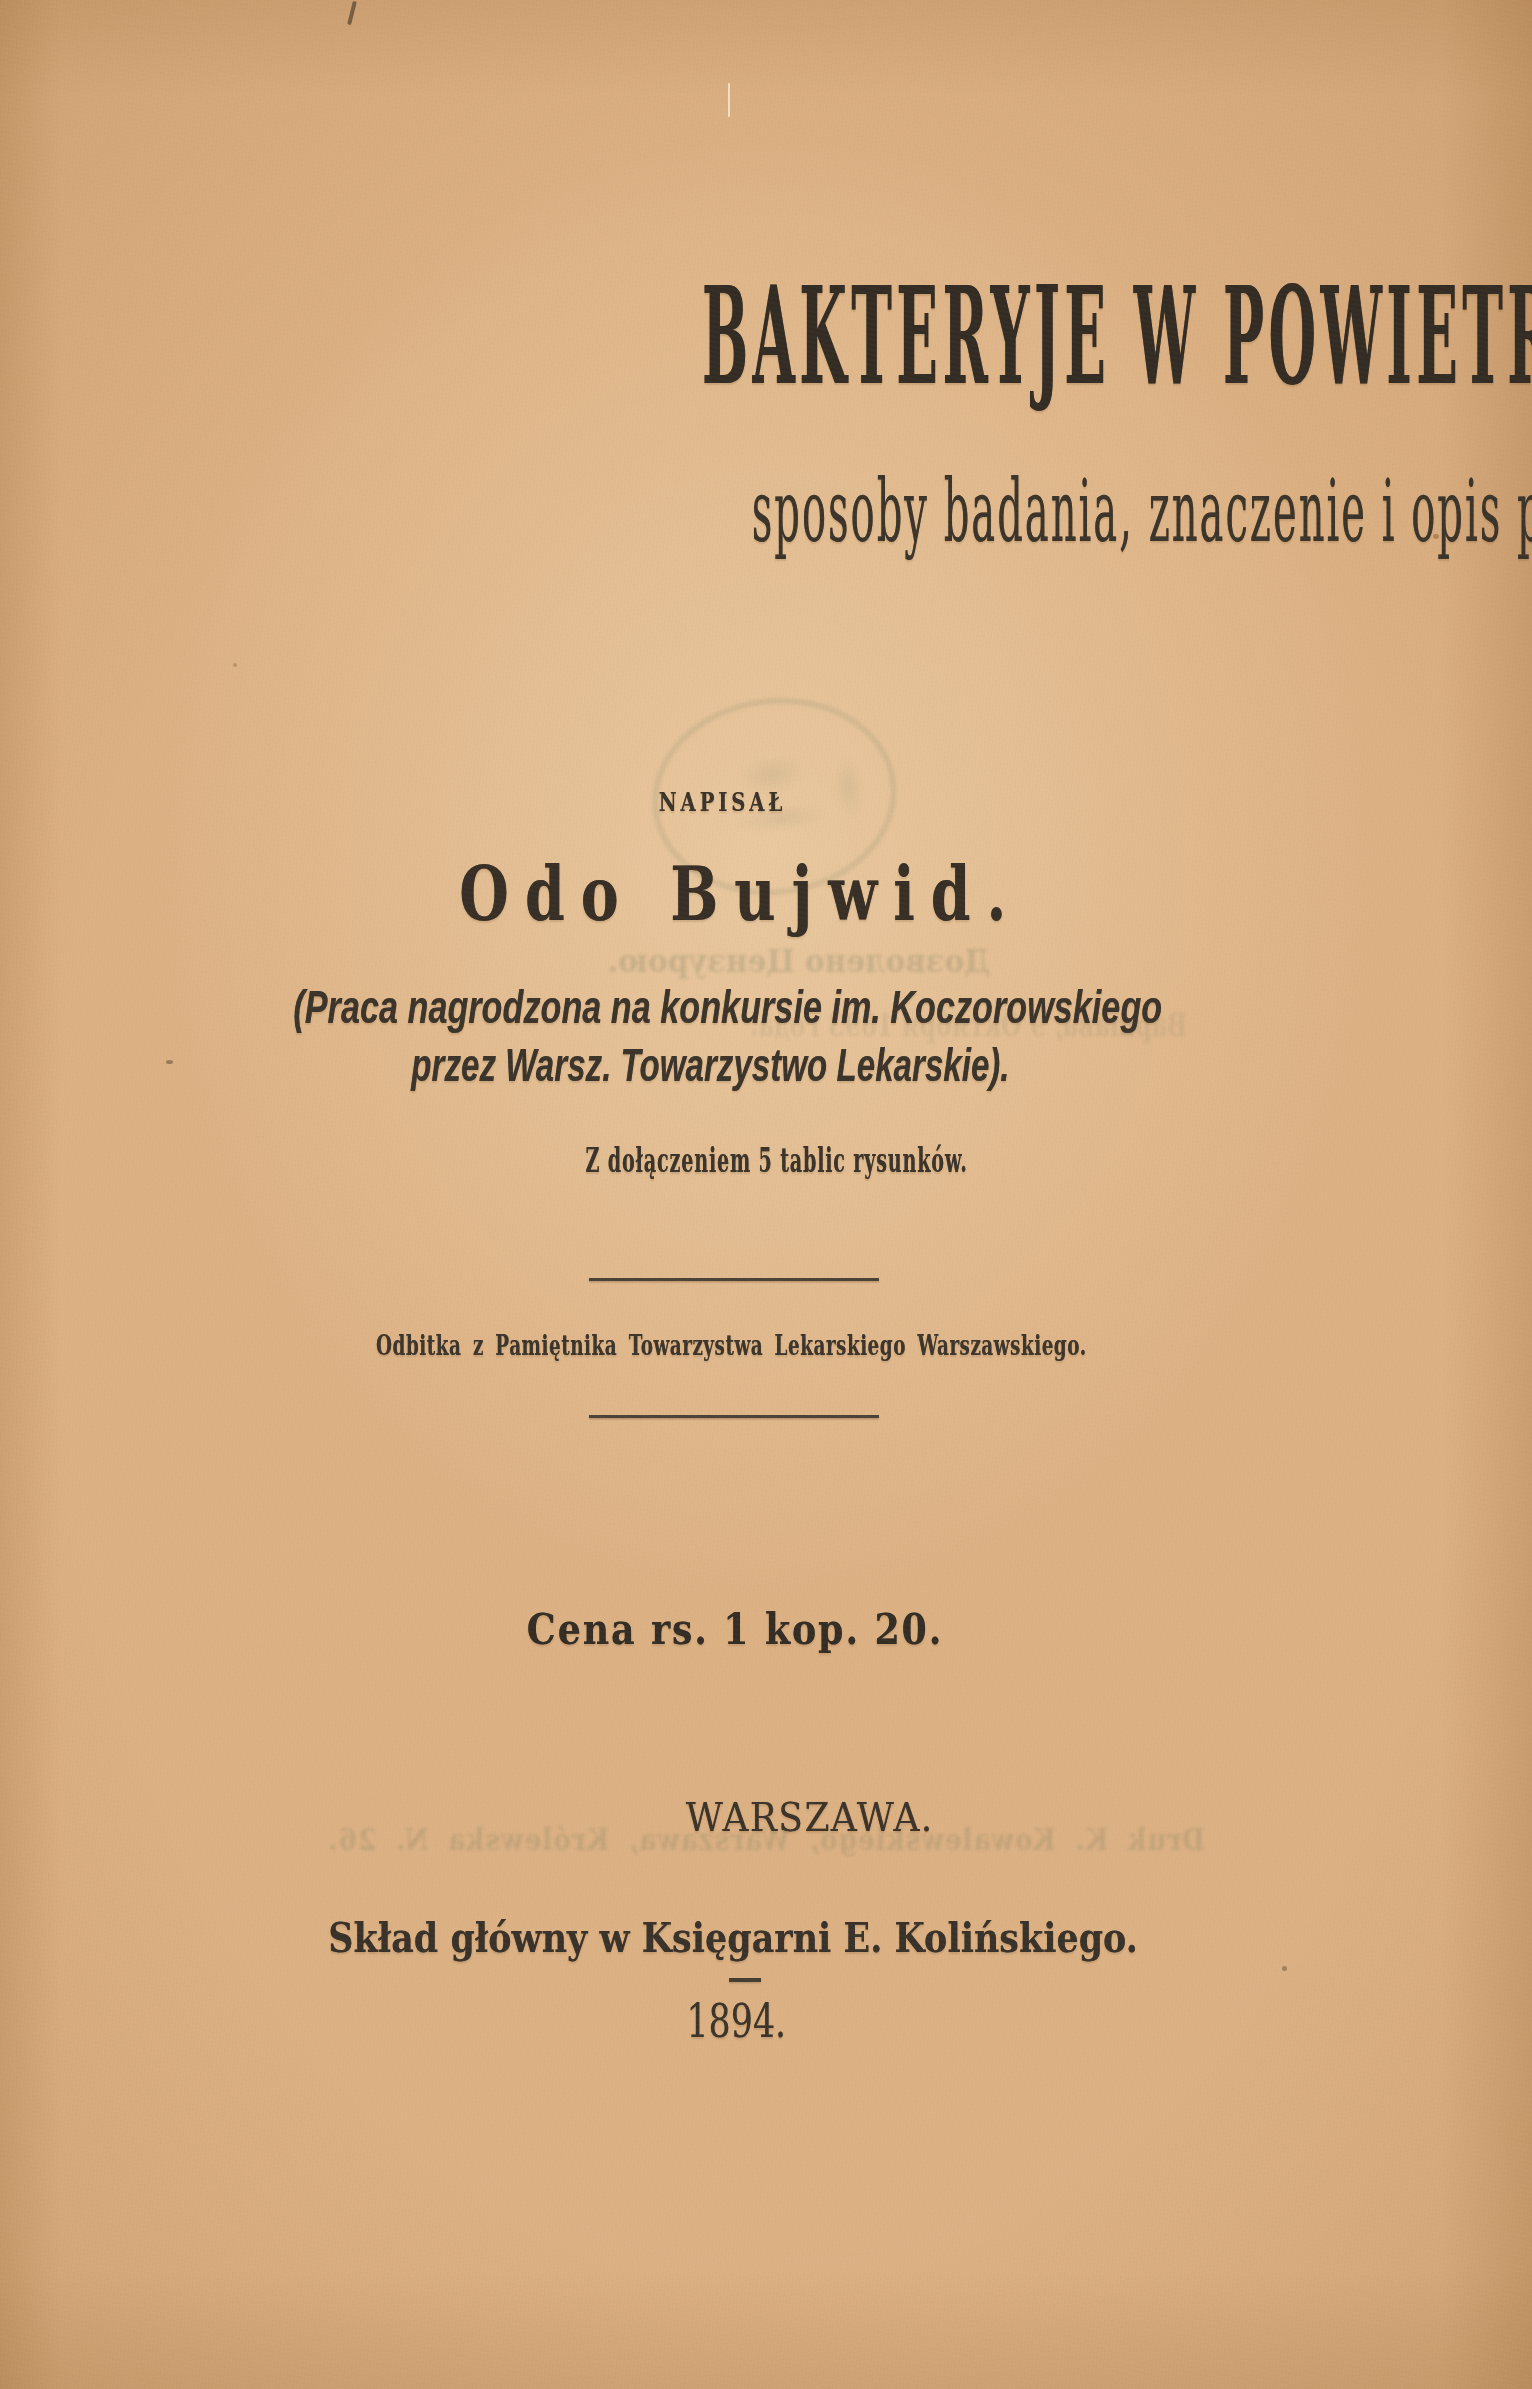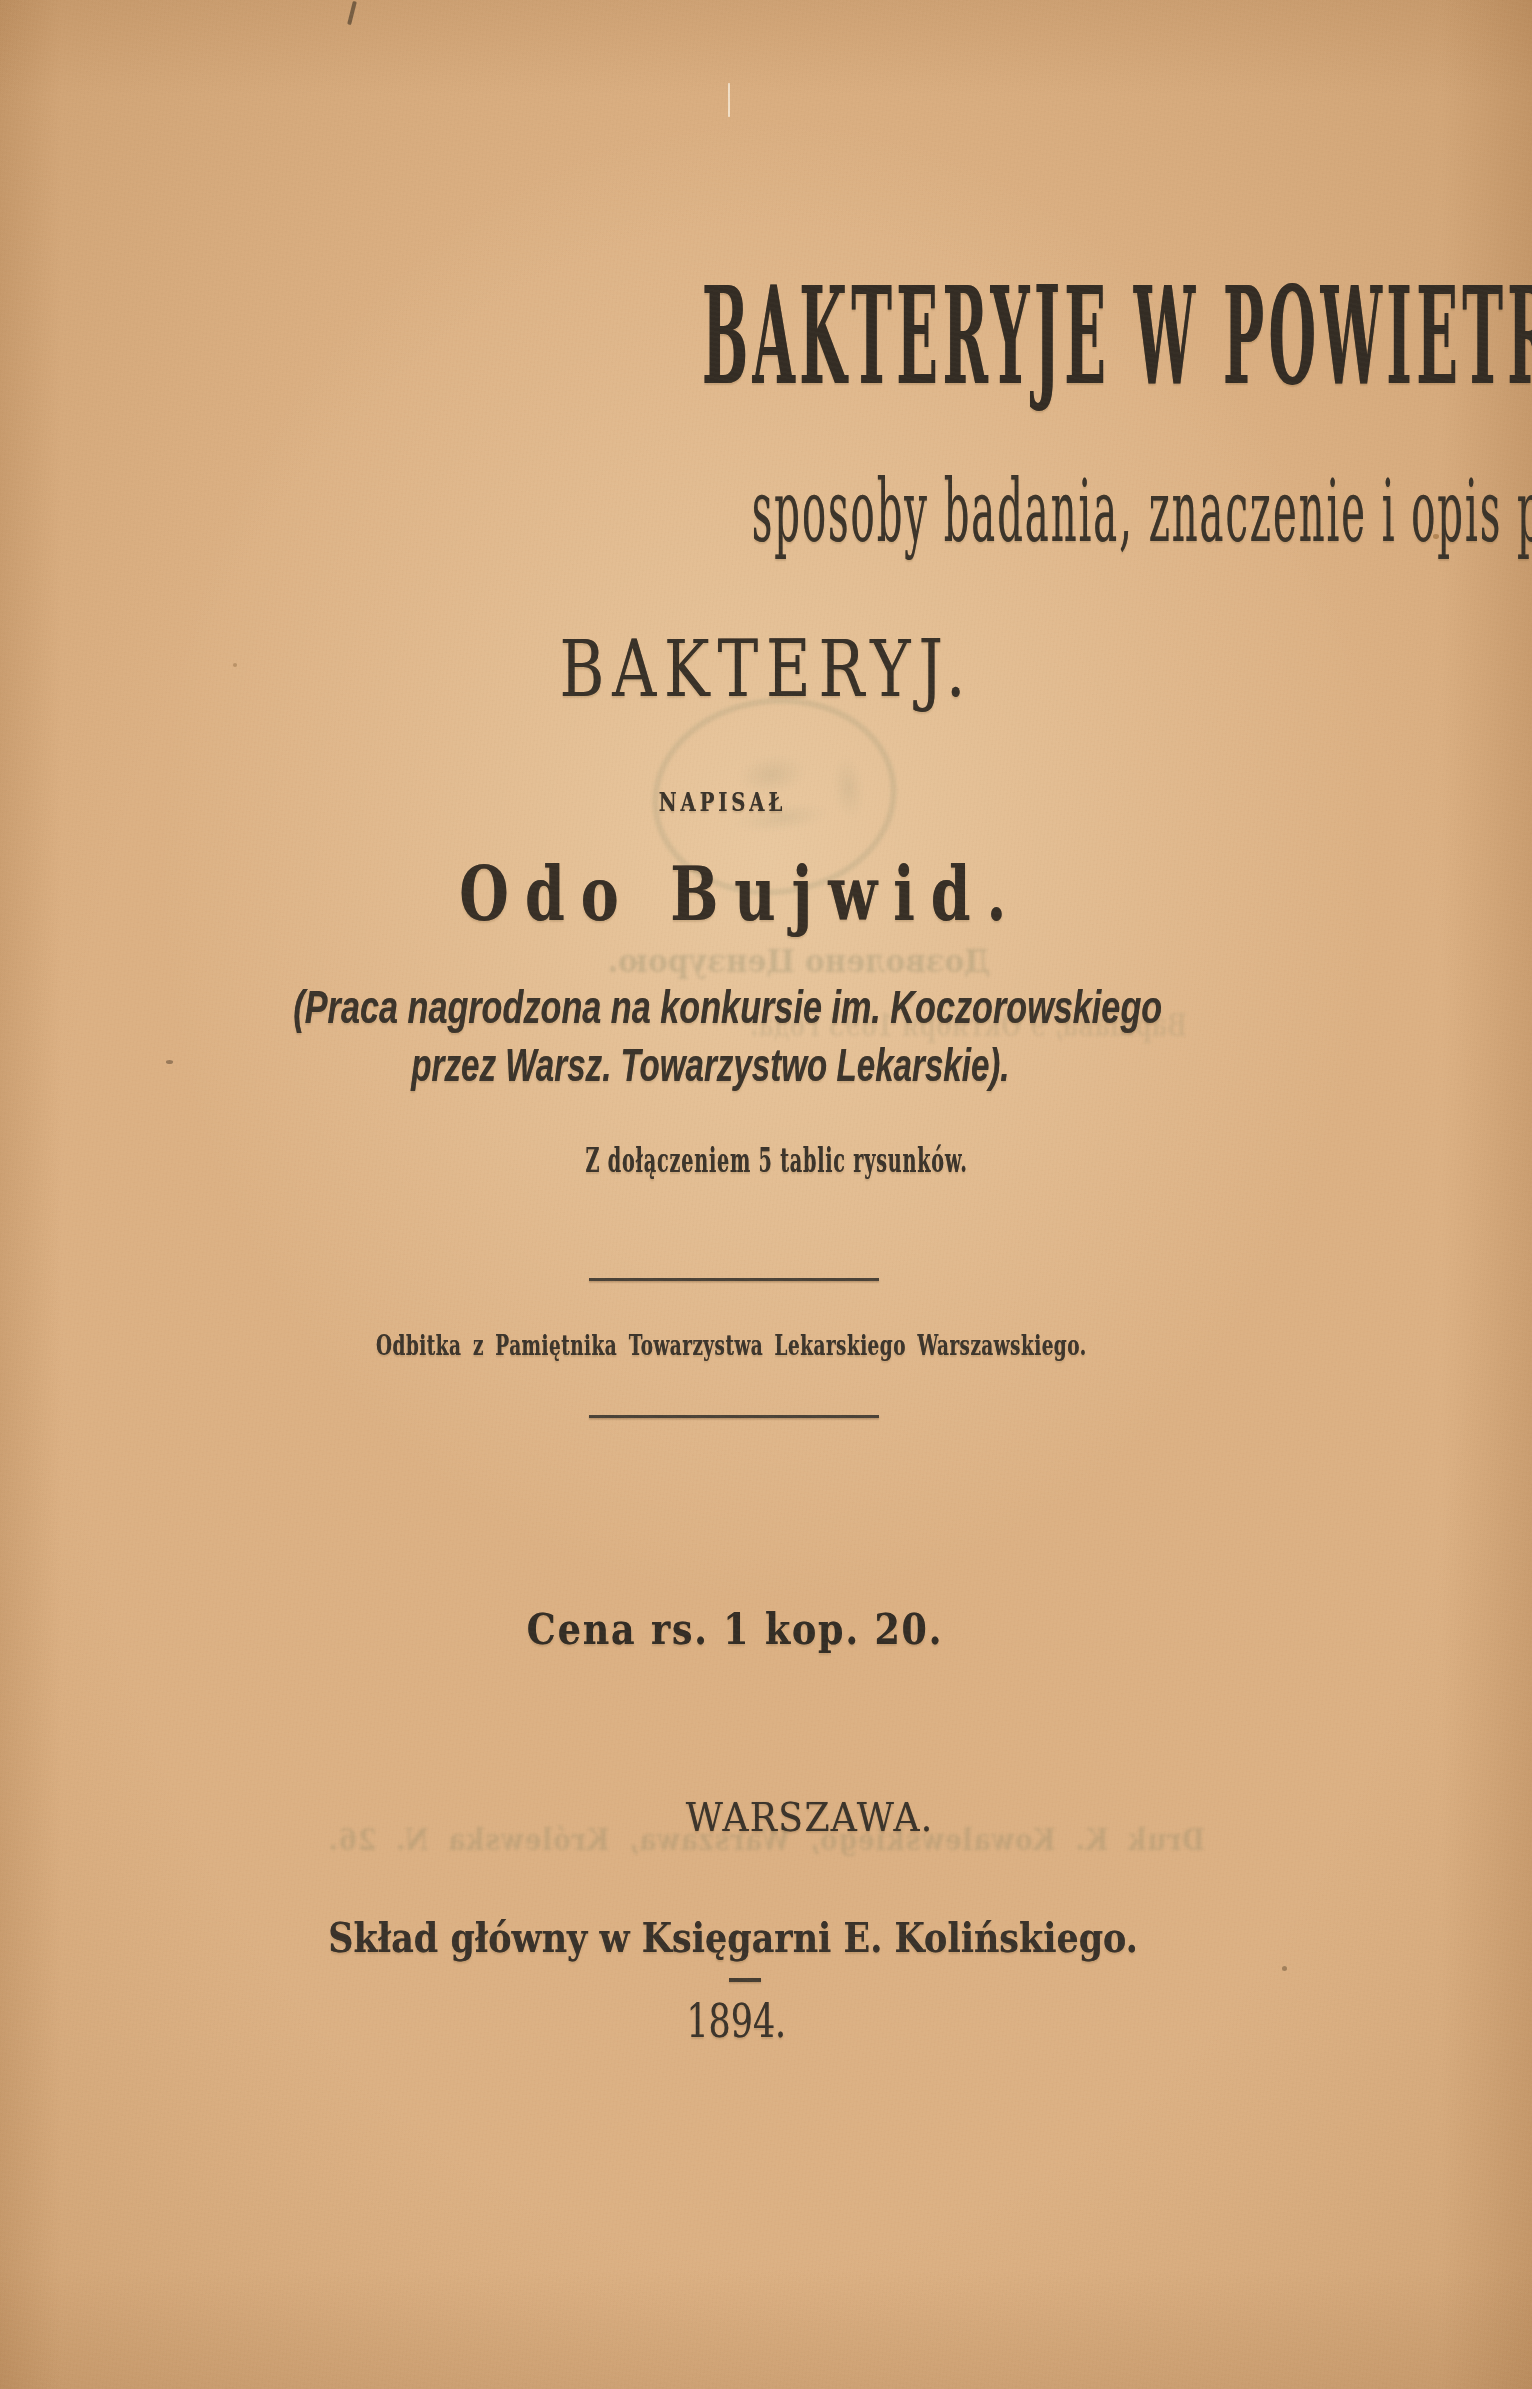--- a/index.html
+++ b/index.html
@@ -65,23 +65,20 @@
   <div class="stamp"></div>
 
   <div class="line" style="top:269px;">
     <span class="ink title" style="transform: scaleX(0.408618);">BAKTERYJE W POWIETRZU,</span>
   </div>
 
   <div class="line" style="top:468px;">
     <span class="ink subtitle" style="transform: scaleX(0.4665);">sposoby badania, znaczenie i opis pospolicie znajdywanych</span>
   </div>
 
-  <div class="line" style="top:630px;">
-    <span class="ink bakteryj" style="transform: scaleX(0.78255);">BAKTERYJ.</span>
-  </div>
 
   <div class="line" style="top:790px;left:-44px;">
     <span class="ink napisal" style="transform: scaleX(0.772532);">NAPISAŁ</span>
   </div>
 
   <div class="line" style="top:857px;left:-26px;">
     <span class="ink author" style="transform: scaleX(0.758979);">Odo Bujwid.</span>
   </div>
 
   <div class="line mirror" style="top:945px;left:33px;">

